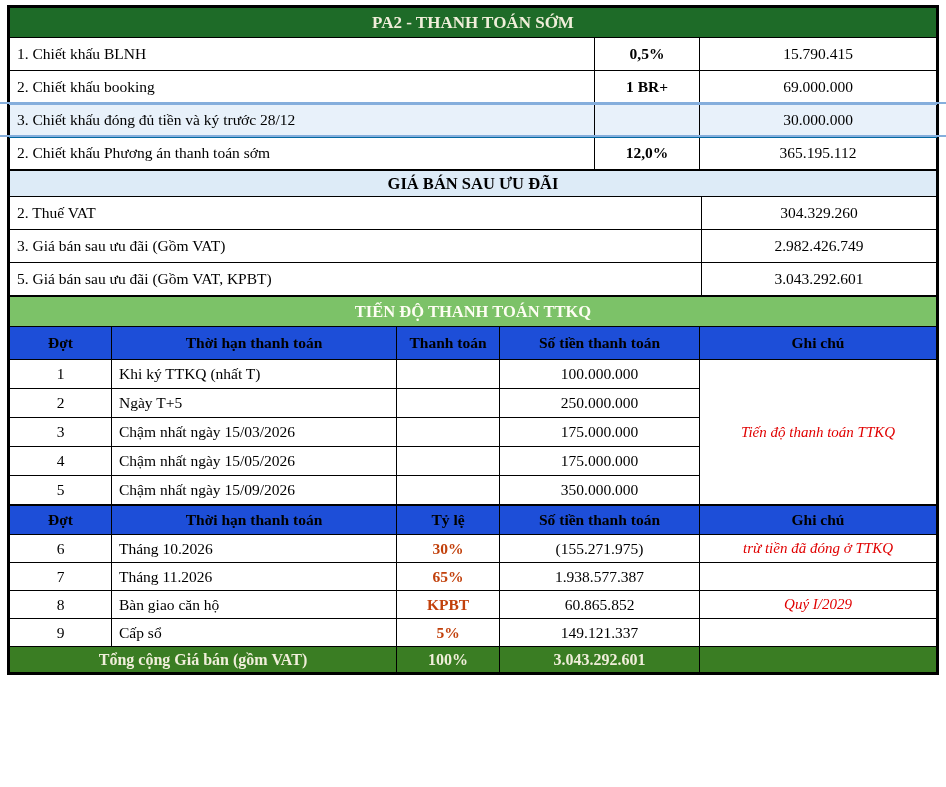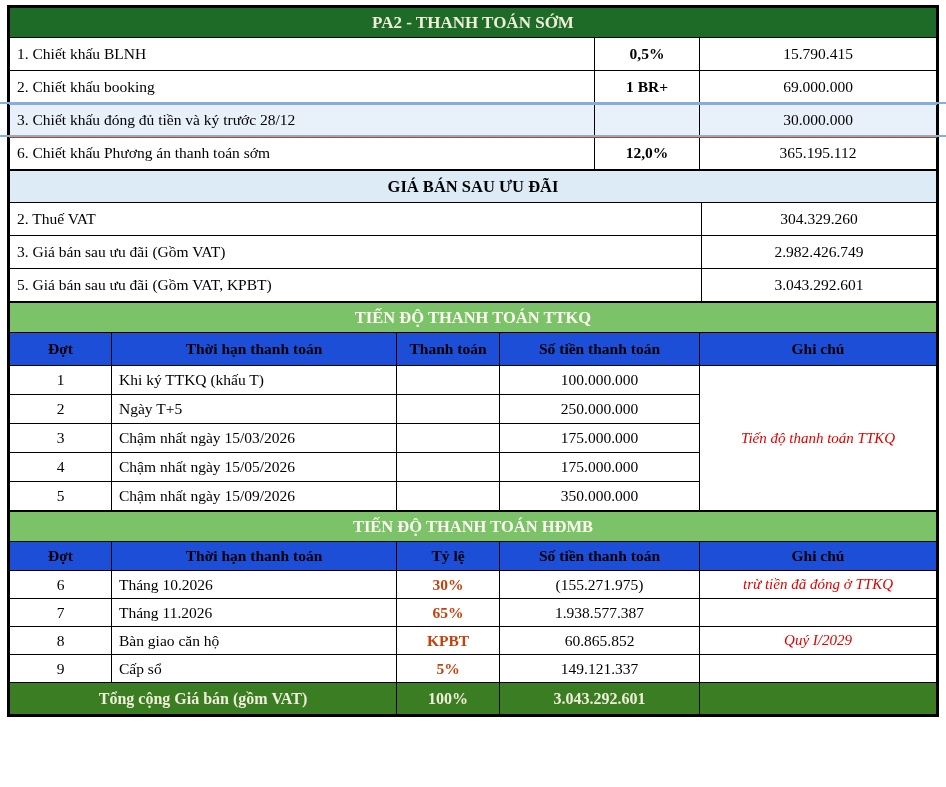--- a/index.html
+++ b/index.html
@@ -22,41 +22,41 @@
     text-align: center;
     vertical-align: middle;
     padding: 0 4px;
     overflow: hidden;
     white-space: nowrap;
   }
   td.lbl { text-align: left; padding-left: 7px; }
 
   
   tr.h30 td { height: 30px; }
-  tr.h32 td { height: 32px; }
+  tr.h32 td { height: 26px; }
   tr.h33 td { height: 33px; margin-top: 16px; }
   tr.h29 td { height: 29px; }
   tr.h28 td { height: 28px; }
 
   
   tr.sec-dark td  { background: #1E6B28; color: #F0EEDA; font-weight: bold; font-size: 17px; }
   tr.sec-blue td  { background: #DDEBF7; color: #000;    font-weight: bold; font-size: 16.5px; }
   tr.sec-green td { background: #7CC268; color: #FDFDF2; font-weight: bold; font-size: 16.5px; }
   tr.colhead td   { background: #1d4ed8; font-weight: bold; font-size: 15.5px; }
   tr.total td     { background: #3A7D23; color: #F0EEDA; font-weight: bold; font-size: 16px; }
 
   .bold { font-weight: bold; }
   .red  { color: #c2410c; font-weight: bold; }
   .note { color: #E00000; font-style: italic; font-size: 15px; white-space: normal; }
 
   
   tr.sel td {
     background: #E8F1FA;
     border-top: 2px solid #85AEDC;
-    border-bottom: 2px solid #c2410c;
+    border-bottom: 2px solid #0369a1;
   }
   .sel-line {
     position: absolute; left: 0; width: 946px; height: 2px;
     background: #85AEDC; z-index: 4; pointer-events: none;
   }
 </style>
 </head>
 <body>
 
 <div class="page">
@@ -85,21 +85,21 @@
         <td class="lbl">2. Chiết khấu booking</td>
         <td class="bold">1 BR+</td>
         <td>69.000.000</td>
       </tr>
       <tr class="h33 sel">
         <td class="lbl">3. Chiết khấu đóng đủ tiền và ký trước 28/12</td>
         <td class="bold"></td>
         <td>30.000.000</td>
       </tr>
       <tr class="h33">
-        <td class="lbl">6. Chiết khấu Phương án thanh toán sớm</td>
+        <td class="lbl">2. Chiết khấu Phương án thanh toán sớm</td>
         <td class="bold">12,0%</td>
         <td>365.195.112</td>
       </tr>
     </tbody>
       </table>
 
     <table>
       <colgroup>
           <col style="width:692px">
           <col>
@@ -137,21 +137,21 @@
       </tr>
       <tr class="colhead h33">
         <td>Đợt</td>
         <td>Thời hạn thanh toán</td>
         <td>Thanh toán</td>
         <td>Số tiền thanh toán</td>
         <td>Ghi chú</td>
       </tr>
       <tr class="h29">
         <td>1</td>
-        <td class="lbl">Khi ký TTKQ (khấu T)</td>
+        <td class="lbl">Khi ký TTKQ (nhất T)</td>
         <td></td>
         <td>100.000.000</td>
         <td rowspan="5" class="note">Tiến độ thanh toán TTKQ</td>
       </tr>
       <tr class="h29">
         <td>2</td>
         <td class="lbl">Ngày T+5</td>
         <td></td>
         <td>250.000.000</td>
       </tr>
@@ -178,23 +178,20 @@
 
     <table>
       <colgroup>
           <col style="width:102px">
           <col style="width:285px">
           <col style="width:103px">
           <col style="width:200px">
           <col>
         </colgroup>
       <tbody>
-          <tr class="sec-green h30">
-        <td colspan="5">TIẾN ĐỘ THANH TOÁN HĐMB</td>
-      </tr>
       <tr class="colhead h29">
         <td>Đợt</td>
         <td>Thời hạn thanh toán</td>
         <td>Tỷ lệ</td>
         <td>Số tiền thanh toán</td>
         <td>Ghi chú</td>
       </tr>
       <tr class="h28">
         <td>6</td>
         <td class="lbl">Tháng 10.2026</td>

